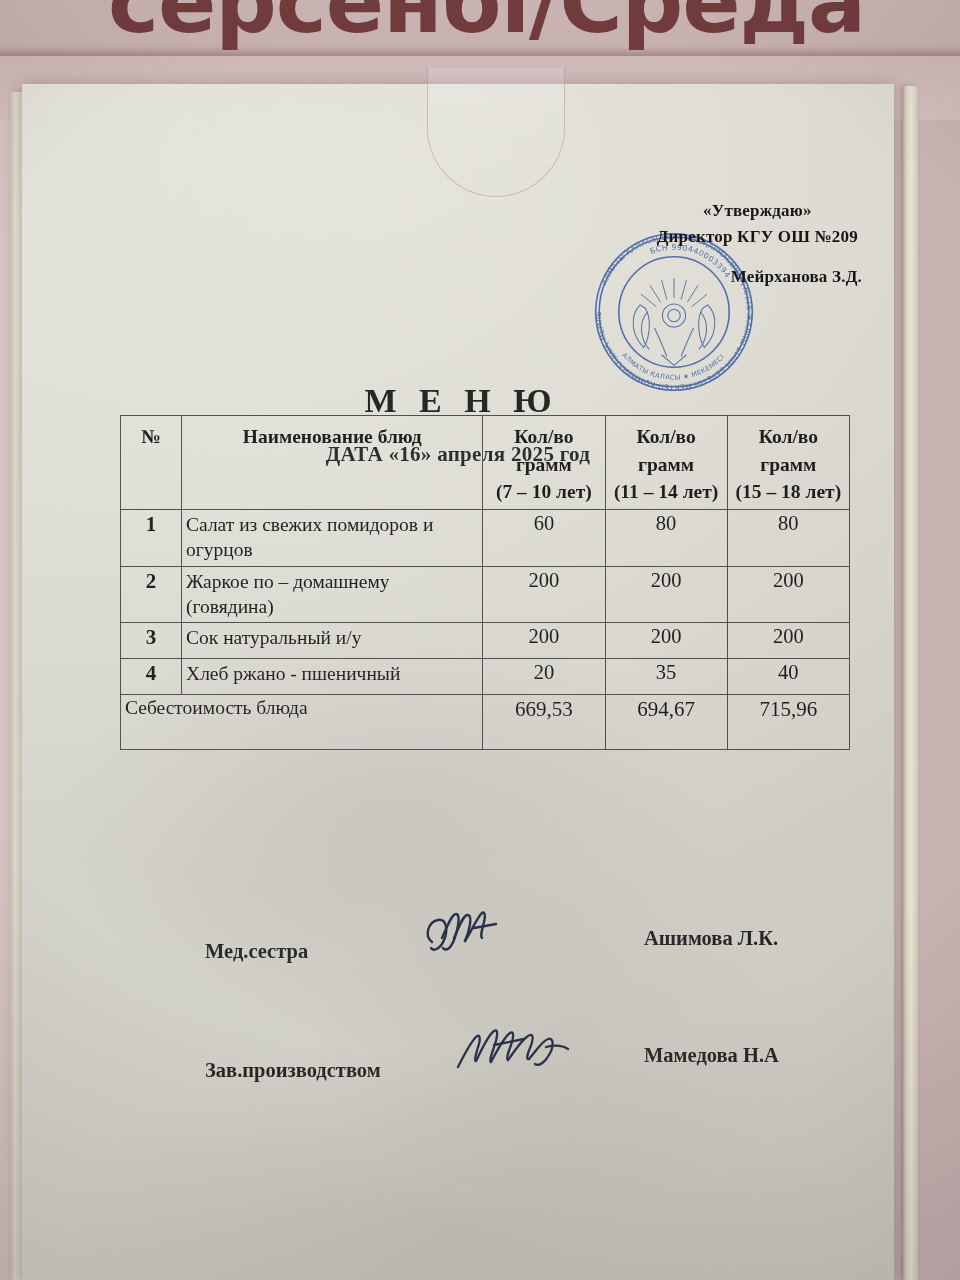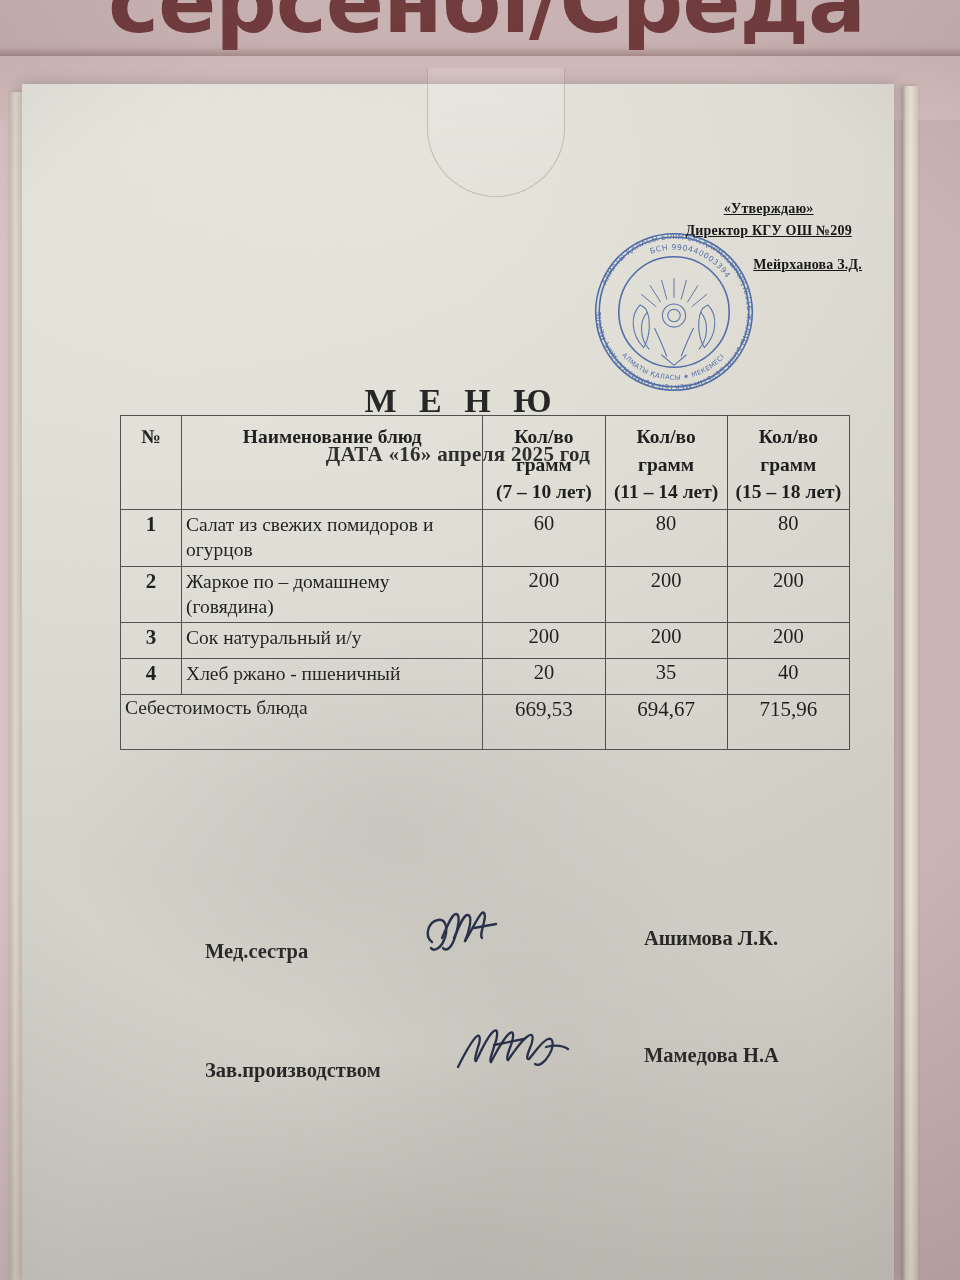--- a/index.html
+++ b/index.html
@@ -127,26 +127,25 @@
     color: #1d1d1d;
   }
 
   
   .approval {
     position: absolute;
     right: 32px;
     top: 114px;
     text-align: center;
     line-height: 1.55;
-    font-size: 14px;
+    font-size: 17px;
     font-weight: 700;
     letter-spacing: 0.2px;
     color: #171717;
     z-index: 4;
-    text-decoration: underline;
   }
   .approval .ln2 { white-space: nowrap; }
   .approval .ln3 { margin-top: 13px; margin-left: 78px; white-space: nowrap; }
 
   
   .stamp {
     position: absolute;
     left: 563px;
     top: 139px;
     width: 178px;

